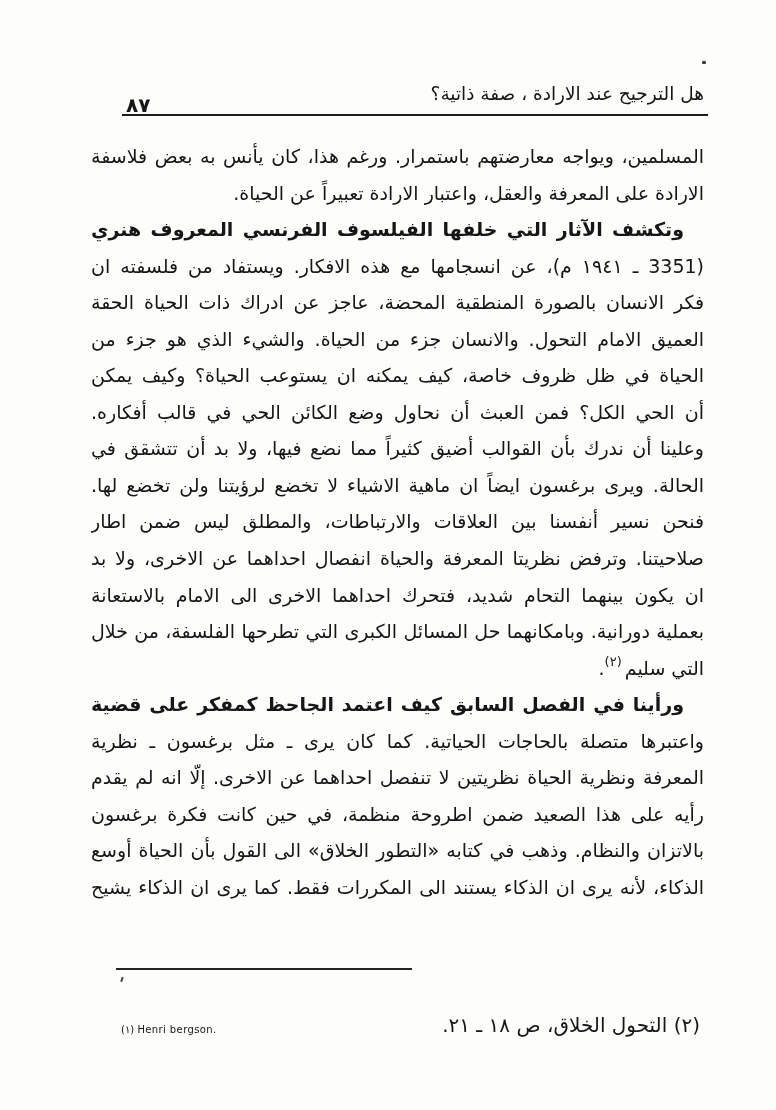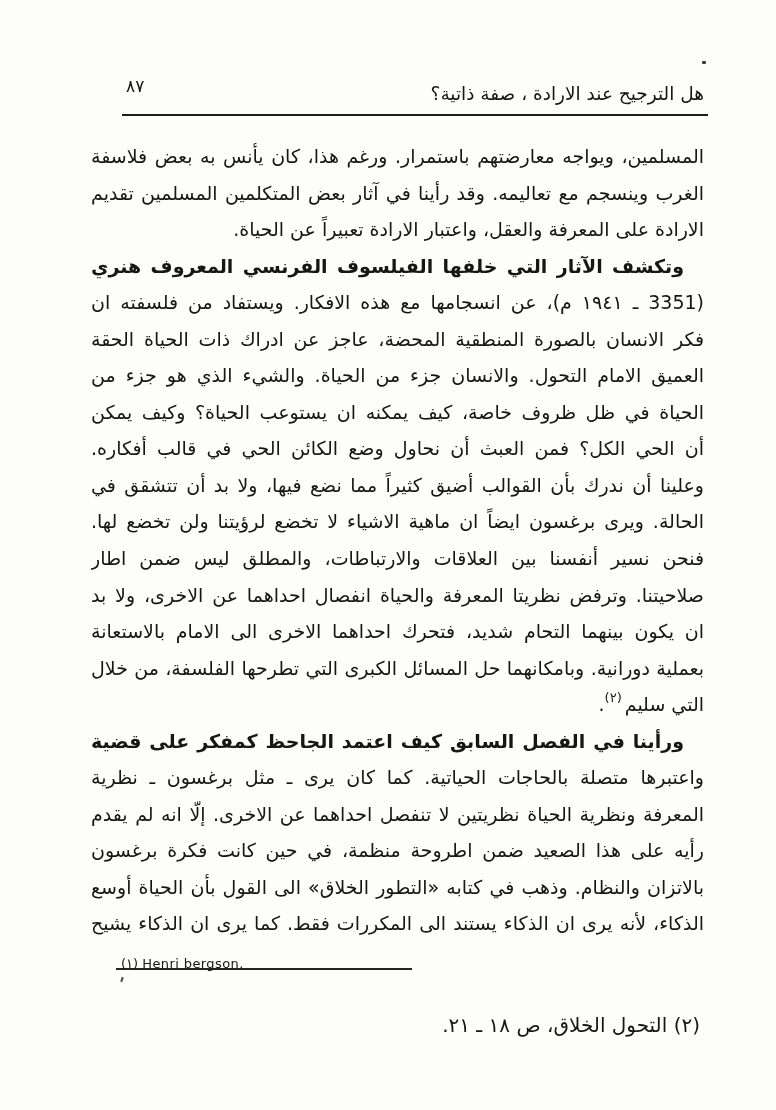--- a/index.html
+++ b/index.html
@@ -22,24 +22,24 @@
     top: 83px;
     right: 72px;
     direction: rtl;
     font-size: 18.5px;
     font-weight: normal;
     letter-spacing: -0.3px;
     white-space: nowrap;
   }
   .page-number {
     position: absolute;
-    top: 76px;
+    top: 93px;
     left: 126px;
-    font-size: 17px;
-    font-weight: normal;
+    font-size: 20px;
+    font-weight: bold;
   }
   .header-rule {
     position: absolute;
     top: 114px;
     left: 122px;
     width: 586px;
     height: 2px;
     background: #1d1d1d;
   }
   
@@ -74,24 +74,24 @@
   .fn-rule {
     position: absolute;
     top: 968px;
     left: 116px;
     width: 296px;
     height: 2px;
     background: #242424;
   }
   .fn-1 {
     position: absolute;
-    top: 956px;
+    top: 1024px;
     left: 121px;
     direction: ltr;
-    font-size: 13px;
+    font-size: 10px;
     letter-spacing: 0.4px;
   }
   .fn-2 {
     position: absolute;
     top: 1013px;
     right: 76px;
     direction: rtl;
     font-size: 20px;
   }
   
@@ -120,21 +120,20 @@
 <div class="page">
 
   <div class="speck-a"></div>
 
   <div class="running-title">هل الترجيح عند الارادة ، صفة ذاتية؟</div>
   <div class="page-number">٨٧</div>
   <div class="header-rule"></div>
 
   <div class="body-block">
     <p class="bl j">المسلمين، ويواجه معارضتهم باستمرار. ورغم هذا، كان يأنس به بعض فلاسفة</p>
-    <p class="bl j">الغرب وينسجم مع تعاليمه. وقد رأينا في آثار بعض المتكلمين المسلمين تقديم</p>
     <p class="bl">الارادة على المعرفة والعقل، واعتبار الارادة تعبيراً عن الحياة.</p>
     <p class="bl j ind"><span>وتكشف الآثار التي خلفها الفيلسوف الفرنسي المعروف هنري برغسون</span><span class="sup">(١)</span></p>
     <p class="bl j">(3351 ـ ١٩٤١ م)، عن انسجامها مع هذه الافكار. ويستفاد من فلسفته ان</p>
     <p class="bl j">فكر الانسان بالصورة المنطقية المحضة، عاجز عن ادراك ذات الحياة الحقة والمعنى</p>
     <p class="bl j">العميق الامام التحول. والانسان جزء من الحياة. والشيء الذي هو جزء من</p>
     <p class="bl j">الحياة في ظل ظروف خاصة، كيف يمكنه ان يستوعب الحياة؟ وكيف يمكن للجزء</p>
     <p class="bl j">أن الحي الكل؟ فمن العبث أن نحاول وضع الكائن الحي في قالب أفكاره.</p>
     <p class="bl j">وعلينا أن ندرك بأن القوالب أضيق كثيراً مما نضع فيها، ولا بد أن تتشقق في هذه</p>
     <p class="bl j">الحالة. ويرى برغسون ايضاً ان ماهية الاشياء لا تخضع لرؤيتنا ولن تخضع لها.</p>
     <p class="bl j">فنحن نسير أنفسنا بين العلاقات والارتباطات، والمطلق ليس ضمن اطار</p>

